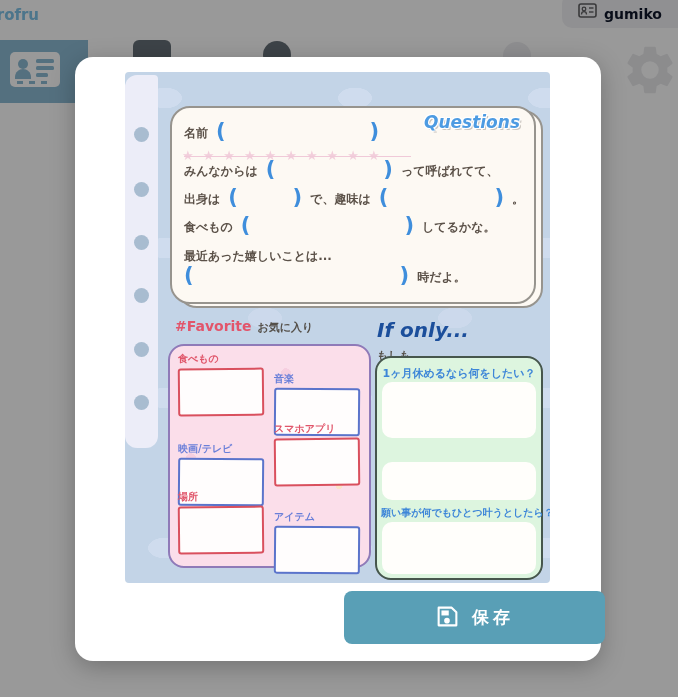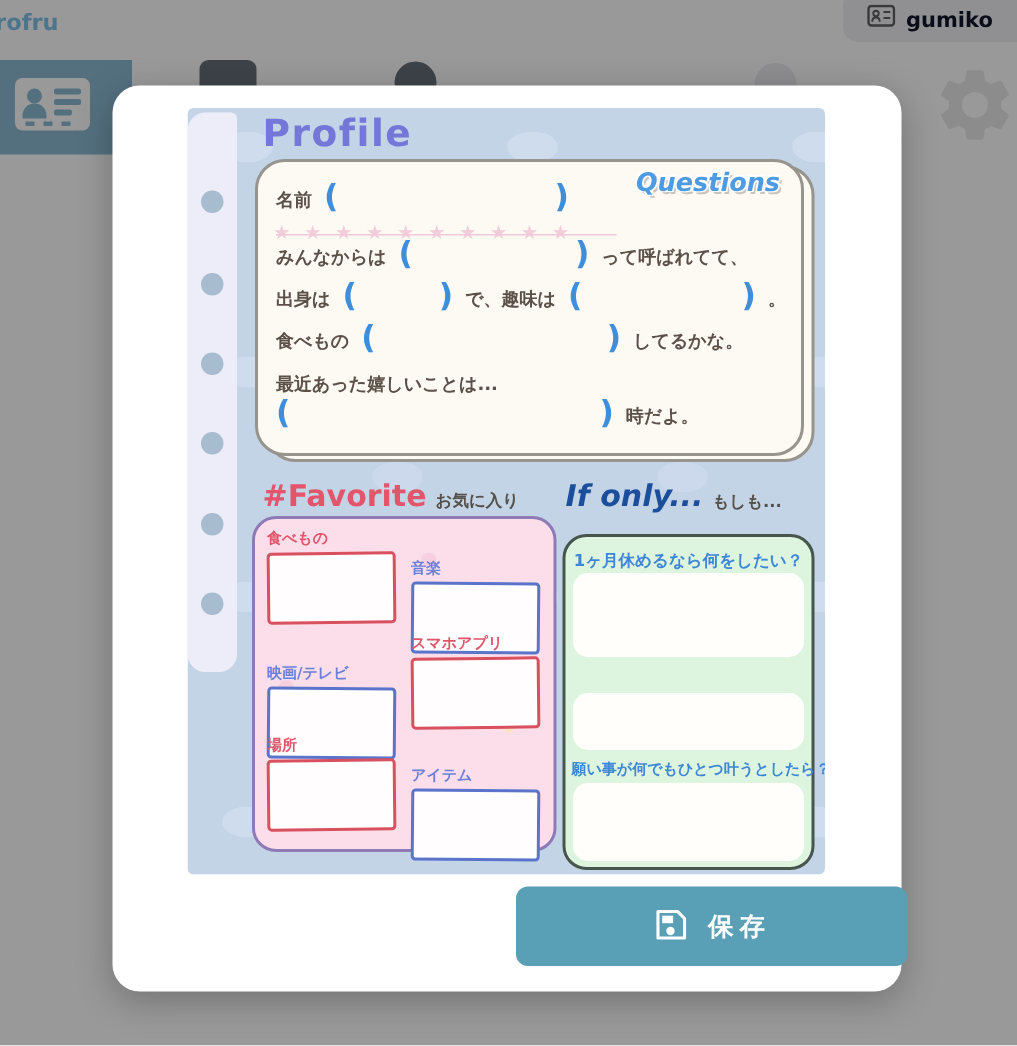--- a/index.html
+++ b/index.html
@@ -51,23 +51,23 @@
              text-shadow:-1px -1px 0 #fff,1px -1px 0 #fff,-1px 1px 0 #fff,1px 1px 0 #fff,2px 2px 0 #c9c4be; }
   .q-row { position:absolute; left:12px; right:10px; display:flex; align-items:center; gap:8px; height:22px; }
   .t-label { font-size:12px; font-weight:bold; color:#5b5148; white-space:nowrap; }
   .paren { font-size:21px; font-weight:bold; color:#3f8edc; line-height:0.9; transform:translateY(-2px); }
   .blank { display:inline-block; height:1px; }
   .stars { position:absolute; left:10px; top:40px; width:235px; font-size:13px; color:#f2cedb;
            letter-spacing:9px; white-space:nowrap; }
   .stars::after { content:""; position:absolute; left:2px; right:6px; top:55%; height:1px; background:#f0c9d8; }
 
   .fav-head { position:absolute; left:50px; top:246px; display:flex; align-items:baseline; gap:6px; }
-  .fav-title { font-size:20px; font-weight:bold; color:#e2556b; }
+  .fav-title { font-size:14px; font-weight:bold; color:#e2556b; }
   .sub-label { font-size:11px; font-weight:bold; color:#55504a; }
-  .if-head { position:absolute; left:252px; top:246px; display:flex; align-items:flex-end; gap:6px; }
+  .if-head { position:absolute; left:252px; top:246px; display:flex; align-items:flex-start; gap:6px;flex-direction:column; }
   .if-title { font-size:20px; font-weight:bold; font-style:italic; color:#1b4e9b; }
 
   .fav-box { position:absolute; left:43px; top:272px; width:203px; height:224px; background:#fbdeea;
              border:2px solid #8f7ab8; border-radius:16px;
              background-image:
                radial-gradient(circle 7px at 22% 32%, #f6cfe0 70%, rgba(0,0,0,0) 71%),
                radial-gradient(circle 5px at 78% 64%, #fae3c8 70%, rgba(0,0,0,0) 71%);
              background-size:95px 85px; }
   .fav-cell { position:absolute; width:90px; }
   .fav-cell .fl { font-size:10px; font-weight:bold; white-space:nowrap; }
@@ -143,21 +143,20 @@
   <div class="tpl">
     <div class="binder">
       <div class="hole" style="top:52px"></div>
       <div class="hole" style="top:107px"></div>
       <div class="hole" style="top:160px"></div>
       <div class="hole" style="top:213px"></div>
       <div class="hole" style="top:267px"></div>
       <div class="hole" style="top:320px"></div>
     </div>
 
-    <div class="tpl-title">Profile</div>
 
     <div class="q-panel-shadow"></div>
     <div class="q-panel">
       <div class="q-badge">Questions</div>
 
       <div class="q-row" style="top:14px">
         <span class="t-label">名前</span>
         <span class="paren">(</span>
         <span class="blank" style="width:128px"></span>
         <span class="paren">)</span>

